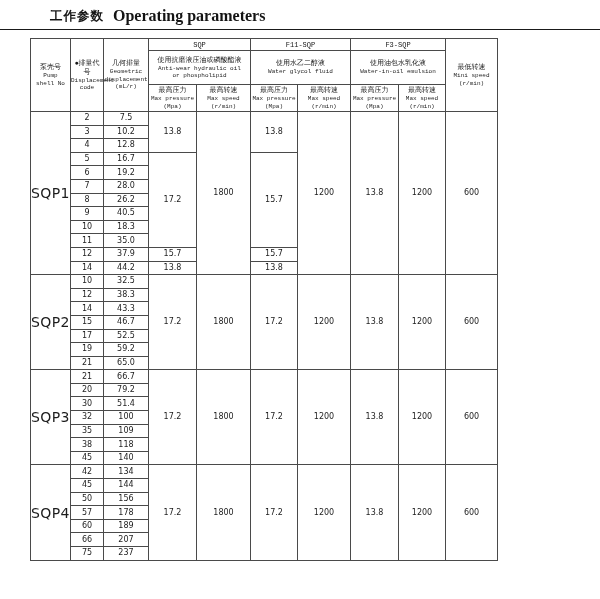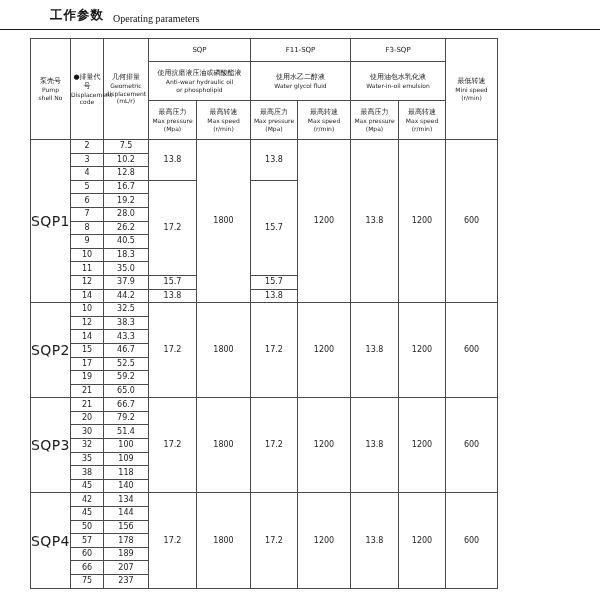--- a/index.html
+++ b/index.html
@@ -7,34 +7,34 @@
   body {
     width: 600px; height: 599px;
     background: #ffffff;
     font-family: "DejaVu Sans", "Liberation Sans", sans-serif;
     color: #141414;
   }
   .page { position: relative; width: 600px; height: 599px; overflow: hidden; background:#fff; }
 
   .title { position: absolute; left: 30px; top: 7px; display: flex; align-items: flex-end; gap: 9px; margin-left: 20px; }
   .title .t-zh { font-size: 12.5px; font-weight: 700; letter-spacing: 1px; }
-  .title .t-en { font-family: "Liberation Serif", "DejaVu Serif", serif; font-size: 10px; font-weight: 400; }
+  .title .t-en { font-family: "Liberation Serif", "DejaVu Serif", serif; font-size: 16px; font-weight: 700; }
 
   .rule { position: absolute; left: 0; top: 29px; width: 600px; height: 1px; background: #1a1a1a; }
 
   table.params {
     position: absolute; left: 30px; top: 38px;
     width: 467px; border-collapse: collapse; table-layout: fixed;
   }
   th, td {
     border: 1px solid #4a4a4a;
     text-align: center; vertical-align: middle;
     padding: 0; font-weight: 400;
   }
-  thead th { padding: 7px 0; }
+  thead th { padding: 1px 0; font-family: Liberation Mono, monospace; }
   thead .zh { font-size: 7px; line-height: 9px; color: #161616; }
   thead .en { font-size: 6px; line-height: 7.5px; color: #242424; }
   tr.grp-row th { height: 12px; font-size: 7px; line-height: 8px; color:#161616; }
   tr.fluid-row th { height: 34px; }
   tr.measure-row th { height: 25px; }
   tbody td { font-size: 8px; height: 13.6px; line-height: 1; color: #1c1c1c; }
   td.shell { font-size: 14px; letter-spacing: 0.4px; }
 </style>
 </head>
 <body>

